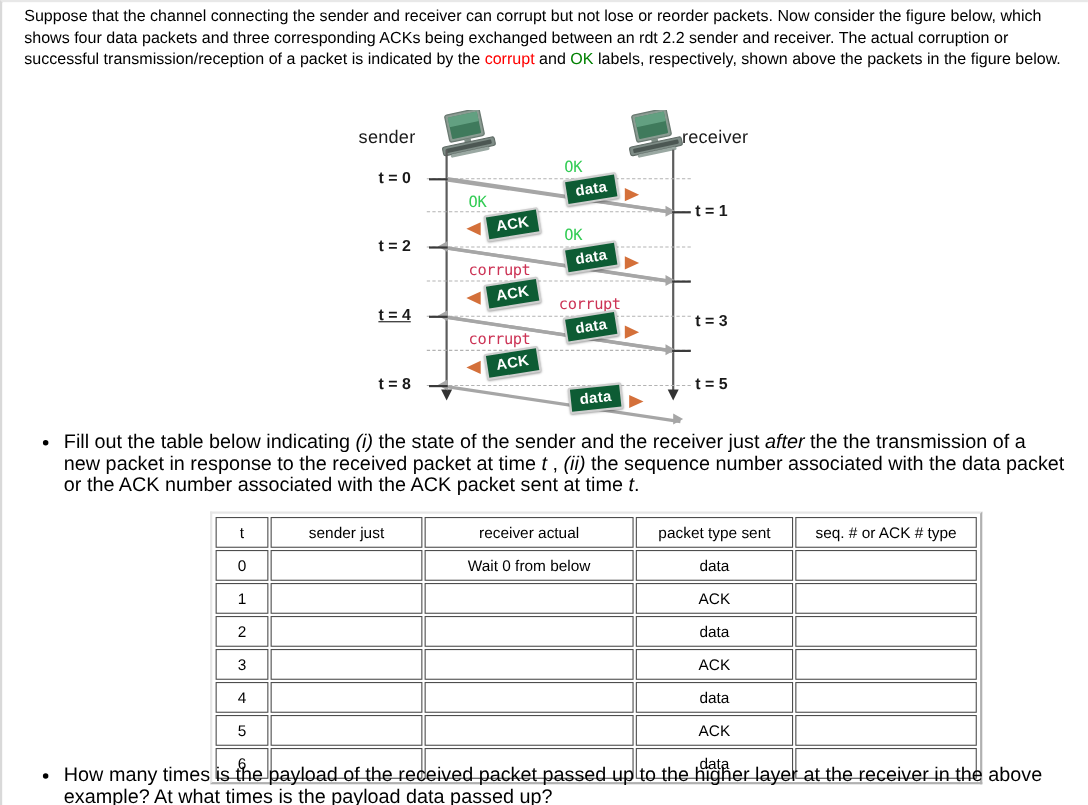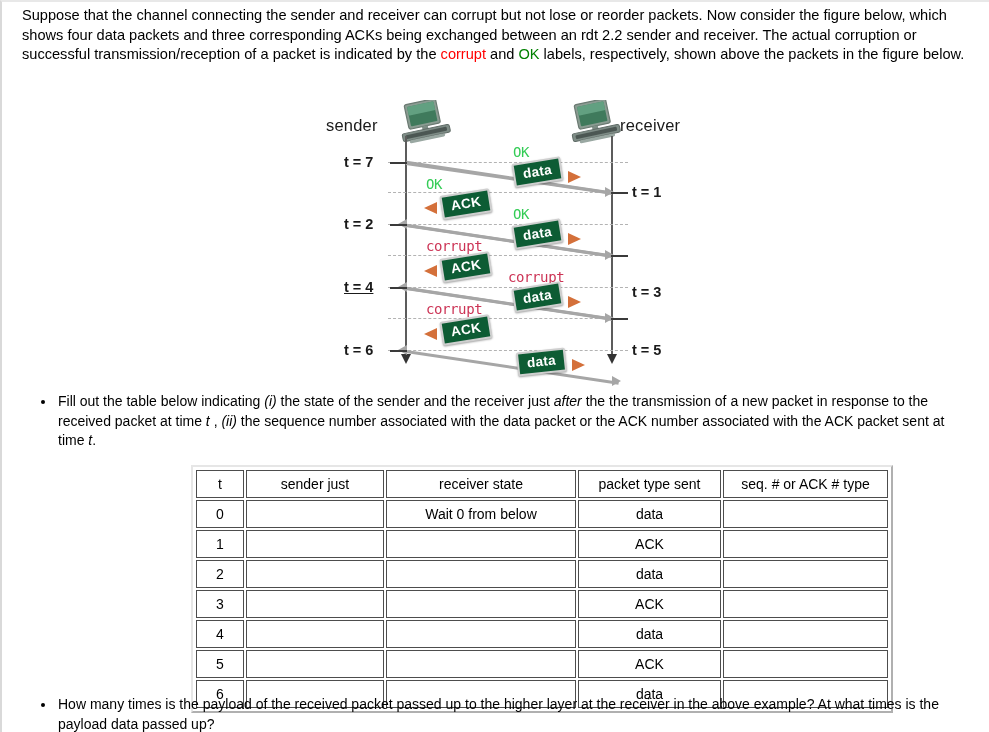--- a/index.html
+++ b/index.html
@@ -149,21 +149,21 @@
     font-size: 14px;
     white-space: nowrap;
     letter-spacing: -0.4px;
   }
   .status.ok { color: #33cc55; }
   .status.corrupt { color: #cc3355; }
 
   
   .bullet-block {
     position: absolute;
-    font-size: 14px;
+    font-size: 18px;
     line-height: 19.6px;
   }
   .bullet-block ul {
     margin: 0;
     padding-left: 24px;
     list-style-type: disc;
   }
   .bullet-block li { padding-left: 2px; }
   #bullet1 { left: 30px; top: 390px; width: 936px; }
   #bullet2 { left: 30px; top: 693px; width: 936px; }
@@ -264,27 +264,27 @@
   <div class="wire" style="left:310px; top:94px;  width:208px; transform:rotate(188.5deg);"></div>
   <div class="wire-head left" style="left:96px; top:121px;"></div>
 
   <div class="wire" style="left:310px; top:157px; width:208px; transform:rotate(188.5deg);"></div>
   <div class="wire-head left" style="left:96px; top:184px;"></div>
 
   <div class="wire" style="left:310px; top:220px; width:208px; transform:rotate(188.5deg);"></div>
   <div class="wire-head left" style="left:96px; top:247px;"></div>
 
   <div class="tick tick-left" style="top:64px;"></div>
-  <div class="t-label t-label-left" style="top:56px;">t = 7</div>
+  <div class="t-label t-label-left" style="top:56px;">t = 0</div>
   <div class="tick tick-left" style="top:126px;"></div>
   <div class="t-label t-label-left" style="top:118px;">t = 2</div>
   <div class="tick tick-left" style="top:189px;"></div>
   <div class="t-label t-label-left" style="top:181px;text-decoration:underline;">t = 4</div>
   <div class="tick tick-left" style="top:252px;"></div>
-  <div class="t-label t-label-left" style="top:244px;">t = 6</div>
+  <div class="t-label t-label-left" style="top:244px;">t = 8</div>
 
   <div class="tick tick-right" style="top:94px;"></div>
   <div class="t-label t-label-right" style="top:86px;">t = 1</div>
   <div class="tick tick-right" style="top:157px;"></div>
   <div class="t-label t-label-right" style="top:149px;margin-top:37px;">t = 3</div>
   <div class="tick tick-right" style="top:220px;"></div>
   <div class="t-label t-label-right" style="top:212px;margin-top:32px;">t = 5</div>
 
   <div class="status ok" style="left:211px; top:46px;">OK</div>
   <div class="packet" style="left:211px; top:62px; transform:rotate(-9deg);">data</div>
@@ -319,21 +319,21 @@
     <li><span>Fill out the table below indicating </span><em>(i)</em><span> the state of the sender and the receiver just </span><em>after</em><span> the the transmission of a new packet in response to the received packet at time </span><em>t</em><span> , </span><em>(ii)</em><span> the sequence number associated with the data packet or the ACK number associated with the ACK packet sent at time </span><em>t</em><span>.</span></li>
   </ul>
 </div>
 
 <div id="state-table-wrap">
   <table id="state-table">
     <tbody>
       <tr>
         <td class="col-t">t</td>
         <td class="col-ss">sender just</td>
-        <td class="col-rs">receiver state</td>
+        <td class="col-rs">receiver actual</td>
         <td class="col-pt">packet type sent</td>
         <td class="col-sq">seq. # or ACK # type</td>
       </tr>
       <tr>
         <td class="col-t">0</td>
         <td class="col-ss"></td>
         <td class="col-rs">Wait 0 from below</td>
         <td class="col-pt">data</td>
         <td class="col-sq"></td>
       </tr>

